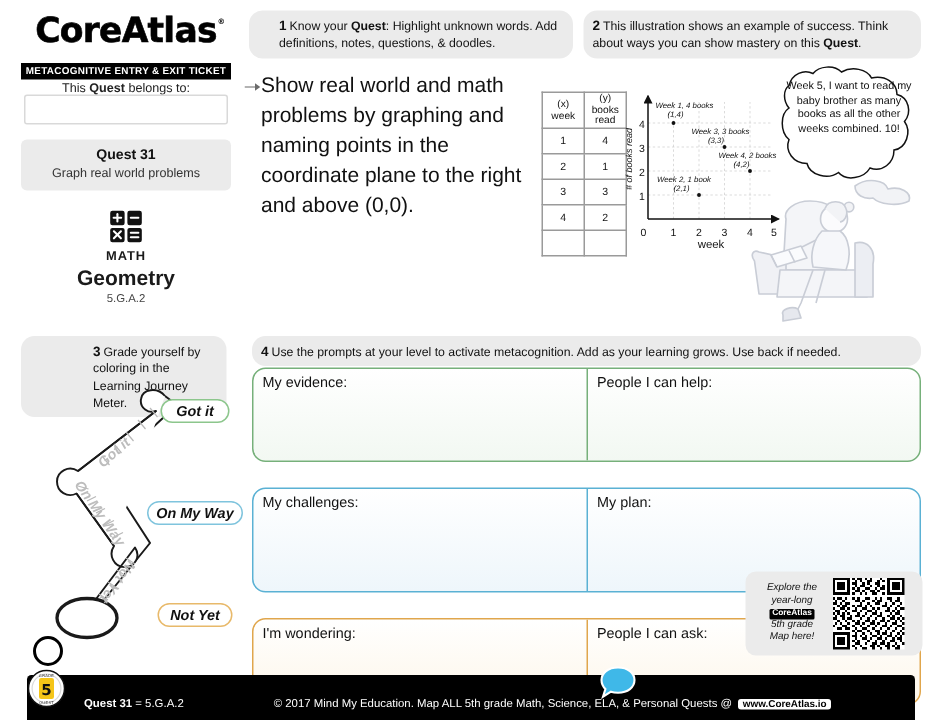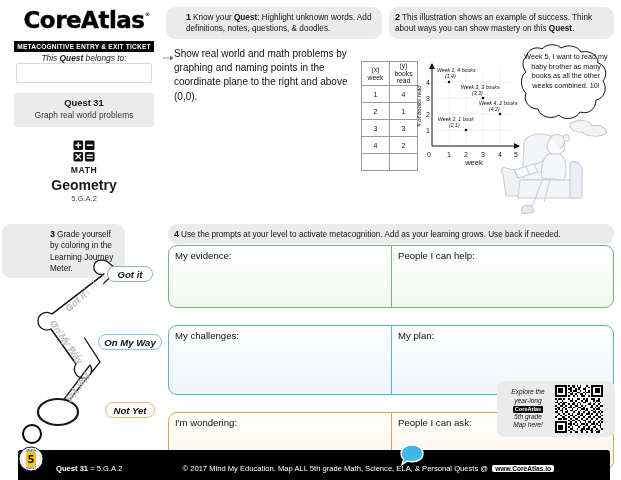--- a/index.html
+++ b/index.html
@@ -49,21 +49,21 @@
     font-size: 6.6px; font-weight: bold;
     letter-spacing: 0.2px;
     padding: 2px 3px 2px 3px;
     margin-top: 2px;
     display: block;
     white-space: nowrap;
   }
 
   .belongs-label {
     position: absolute; left: 14px; top: 53px; width: 140px;
-    text-align: center; font-size: 8.4px; color: #222; font-style: italic;
+    text-align: center; font-size: 8.4px; color: #222;
   }
   .belongs-label b { font-weight: bold; }
   .belongs-box {
     position: absolute; left: 16px; top: 63px; width: 136px; height: 20px;
     background: #fff; border: 1px solid #d9d9d9; border-radius: 2px;
   }
 
   .quest-card {
     position: absolute; left: 14px; top: 93px; width: 140px; height: 34px;
     background: #ebebeb; border-radius: 4px;
@@ -72,21 +72,21 @@
   .quest-card .qt { font-size: 9.4px; font-weight: bold; color: #111; }
   .quest-card .qd { font-size: 8.4px; color: #333; margin-top: 2px; }
 
   .subject-block { position: absolute; left: 14px; top: 140px; width: 140px; text-align: center; }
   .math-icon { width: 22px; height: 22px; margin: 0 auto 3px; display: block; }
   .subject-name { font-size: 8.6px; font-weight: bold; letter-spacing: 0.6px; }
   .subject-domain { font-size: 14px; font-weight: bold; margin-top: 2px; }
   .subject-code { font-size: 7.6px; color: #444; margin-top: 1px; }
 
   
-  .instr3 { left: 2px; top: 224px; width: 123px; padding-left: 48px; }
+  .instr3 { left: 14px; top: 224px; width: 137px; padding-left: 48px; }
 
   .meter-area { position: absolute; left: 6px; top: 252px; width: 160px; height: 182px; }
   .meter-svg { position: absolute; left: 0; top: 0; }
 
   .pill {
     position: absolute;
     border-radius: 999px;
     background: #fff;
     font-size: 9.6px;
     font-weight: bold;
@@ -98,21 +98,21 @@
   }
   .pill-got { left: 107px; top: 266px; width: 46px; border: 1.2px solid #8cc68c; }
   .pill-onmyway { left: 98px; top: 334px; width: 64px; border: 1.2px solid #7fc4dd; }
   .pill-notyet { left: 105px; top: 402px; width: 50px; border: 1.2px solid #e8b96a; }
 
   
   .instr1 { left: 166px; top: 7px; width: 216px; padding-left: 20px; }
 
   .s1-body {
     position: absolute; left: 174px; top: 47px; width: 180px;
-    font-size: 10px; line-height: 1.42; color: #111;
+    font-size: 14px; line-height: 1.42; color: #111;
   }
   .s1-arrow { position: absolute; left: 163px; top: 54px; width: 11px; height: 8px; }
 
   
   .data-table {
     position: absolute; left: 361px; top: 61px;
     border-collapse: collapse; font-size: 7px; color: #111;
     background: #fff;
   }
   .data-table td, .data-table th {

